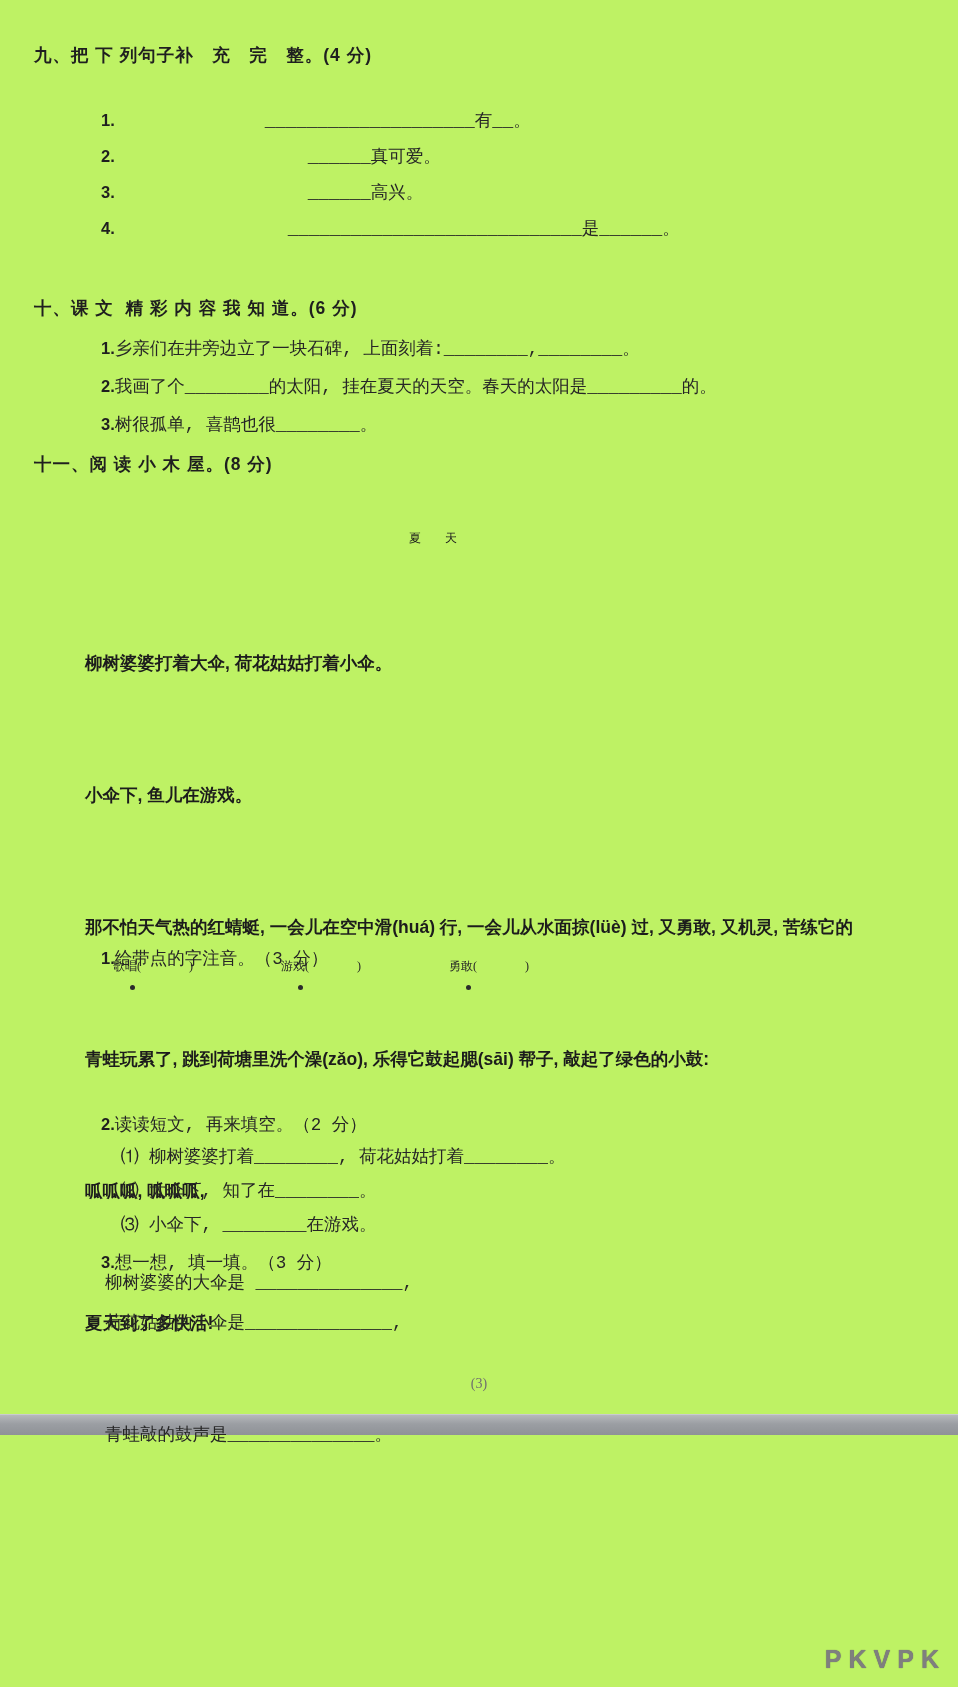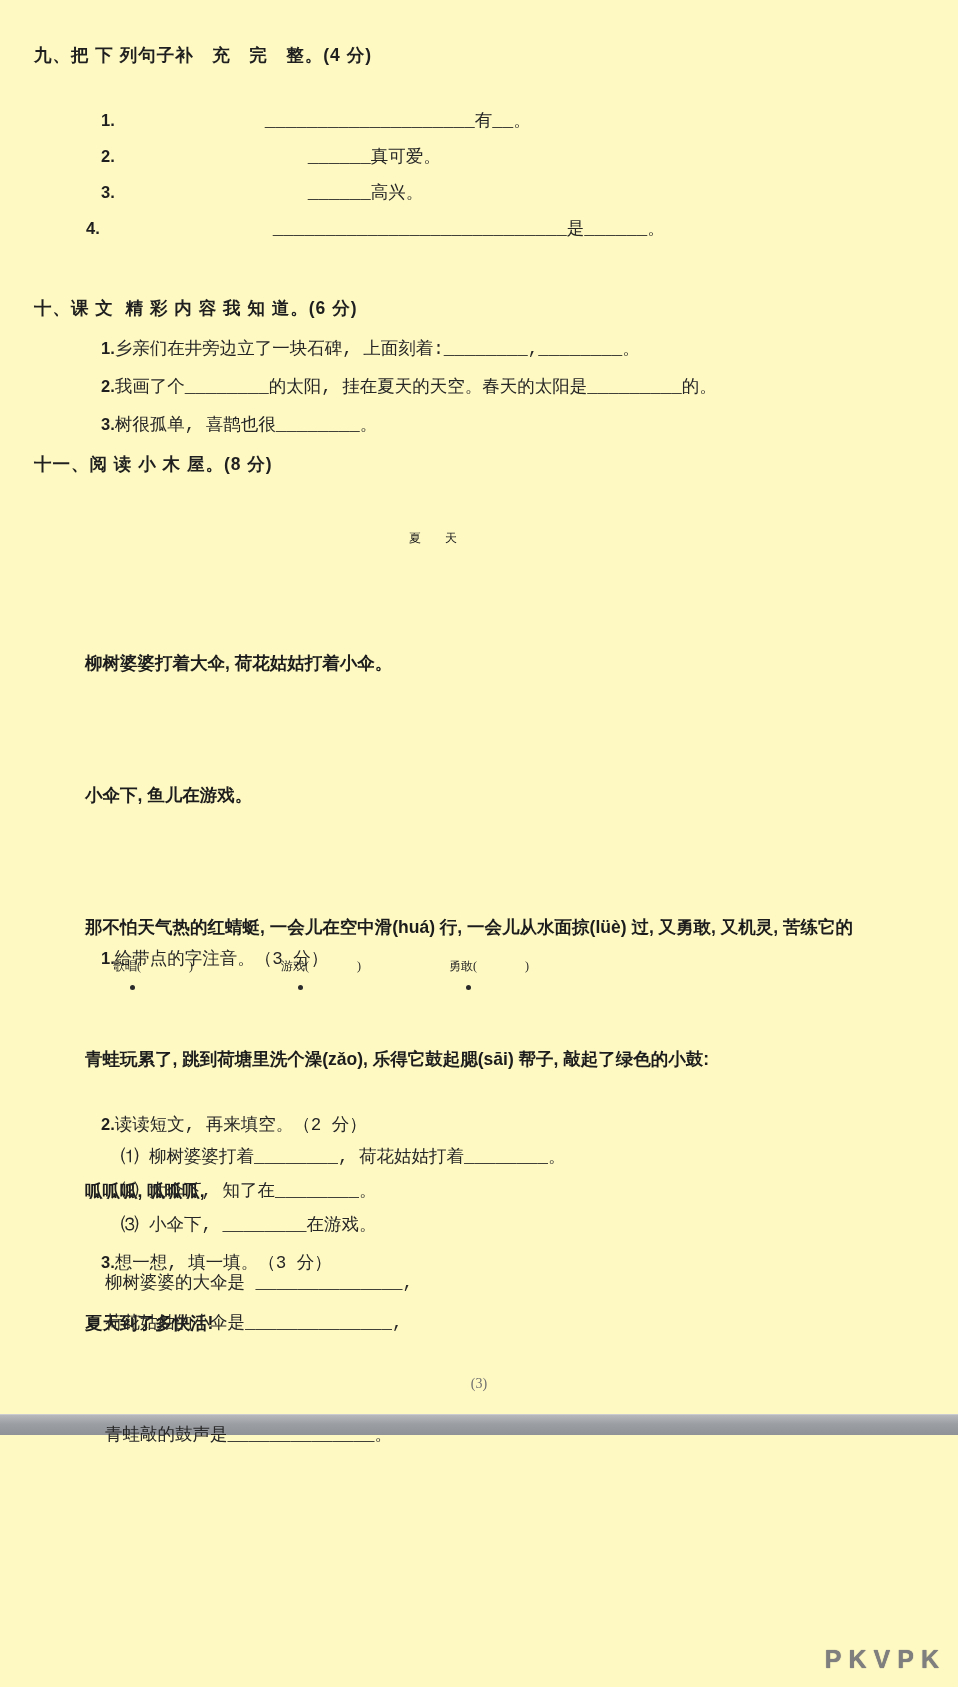--- a/index.html
+++ b/index.html
@@ -1,16 +1,16 @@
 <!DOCTYPE html>
 <html><head>
 <meta charset="utf-8">
 <style>
   html,body{margin:0;padding:0;background:#ffffff;}
-  .page{position:relative;width:958px;height:1687px;background:#fef9c3;overflow:hidden;
+  .page{position:relative;width:958px;height:1687px;background:#bef264;overflow:hidden;
         font-family:"Liberation Serif",serif;color:#262626;}
   .abs{position:absolute;}
   .sec-title{font-family:"Liberation Sans",sans-serif;font-weight:bold;font-size:17.5px;
              letter-spacing:1px;color:#1f1f1f;white-space:pre;}
   .serif{font-family:Liberation Mono, monospace;font-size:17.5px;color:#262626;white-space:pre;}
   .num{font-family:"Liberation Sans",sans-serif;font-weight:bold;font-size:16.5px;color:#1f1f1f;}
   .sp{display:inline-block;height:1px;}
   .sp1{width:150px;} .sp2{width:193px;} .sp3{width:193px;} .sp4{width:173px;}
   .item{white-space:pre;}
   .passage{font-family:"Liberation Sans",sans-serif;font-weight:bold;font-size:17.5px;
@@ -39,21 +39,21 @@
   <div class="abs sec-title" style="top:43px;left:34px">九、把 下 列句子补　充　完　整。(4 分)</div>
   <div class="abs item" style="top:90px;left:85px">
     <span class="num">1.</span><span class="sp sp1"></span><span class="serif">____________________有__。</span>
   </div>
   <div class="abs item" style="top:126px;left:85px">
     <span class="num">2.</span><span class="sp sp2"></span><span class="serif">______真可爱。</span>
   </div>
   <div class="abs item" style="top:162px;left:85px">
     <span class="num">3.</span><span class="sp sp3"></span><span class="serif">______高兴。</span>
   </div>
-  <div class="abs item" style="top:198px;left:70px">
+  <div class="abs item" style="top:198px;left:85px">
     <span class="num">4.</span><span class="sp sp4"></span><span class="serif">____________________________是______。</span>
   </div>
 
   <div class="abs sec-title" style="top:296px;left:34px">十、课 文  精 彩 内 容 我 知 道。(6 分)</div>
   <div class="abs item" style="top:318px;left:85px">
     <span class="num">1.</span><span class="serif">乡亲们在井旁边立了一块石碑, 上面刻着:________,________。</span>
   </div>
   <div class="abs item" style="top:356px;left:85px">
     <span class="num">2.</span><span class="serif">我画了个________的太阳, 挂在夏天的天空。春天的太阳是_________的。</span>
   </div>

